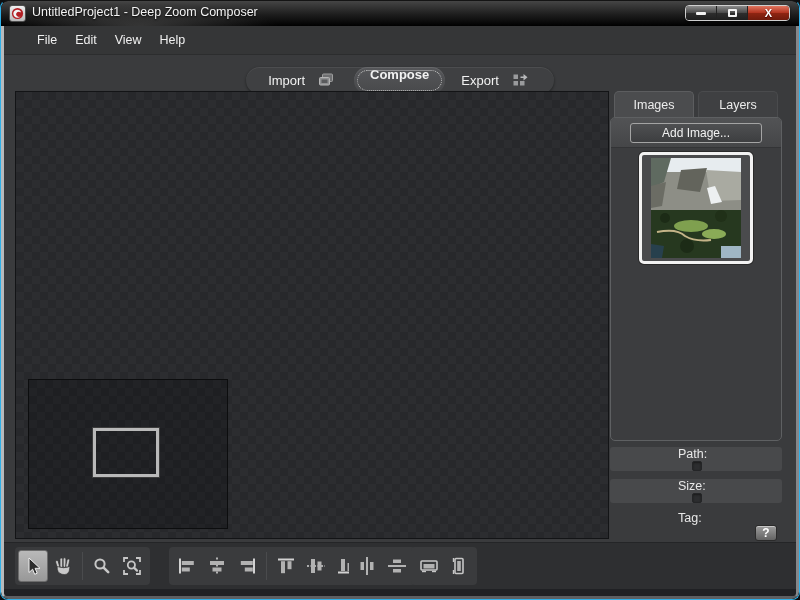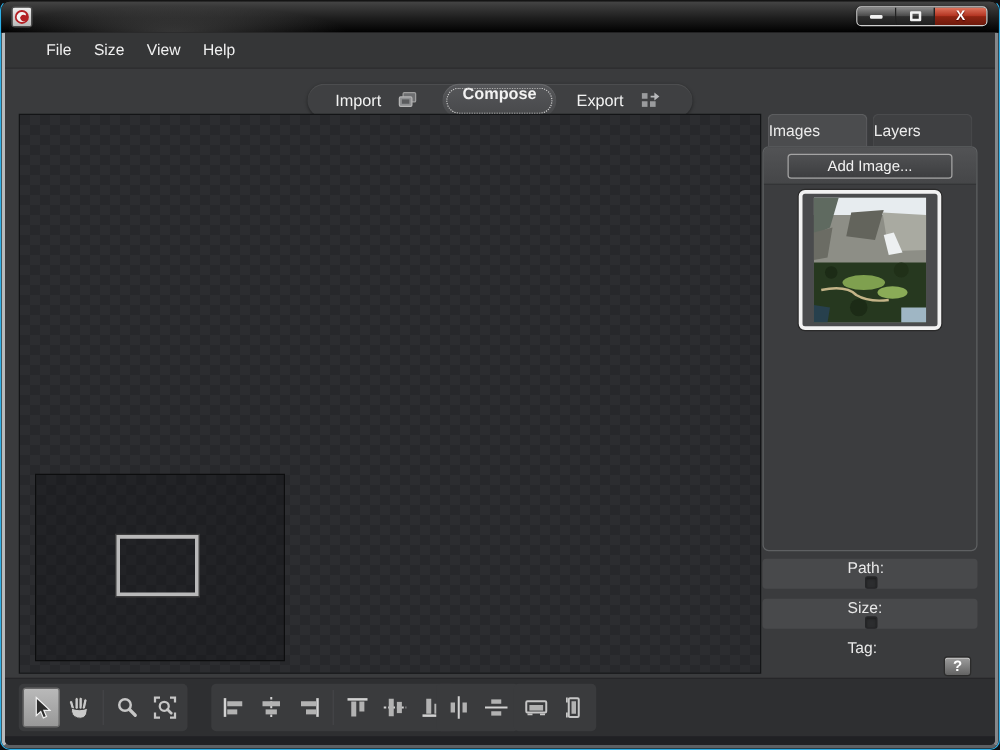--- a/index.html
+++ b/index.html
@@ -56,21 +56,21 @@
     border:1px solid #131416;
     background:repeating-conic-gradient(#2c2d30 0% 25%,#27282b 0% 50%) 0 0/16px 16px;}
   .minimap{position:absolute;left:12px;bottom:9px;width:200px;height:150px;
     border:1px solid #0c0d0e;
     background:repeating-conic-gradient(#222326 0% 25%,#1e1f22 0% 50%) 0 0/16px 16px;}
   .viewport-rect{position:absolute;left:64px;top:48px;width:66px;height:49px;
     border:3px solid #b9b9b9;outline:1px solid #3c3c3c;background:transparent;cursor:move;}
   
   .rightpanel{position:absolute;left:606px;top:65px;width:172px;height:450px;}
   .tabs{position:absolute;top:0;left:0;right:0;height:26px;display:flex;gap:4px;padding:0 4px;}
-  .tab{flex:1;display:flex;align-items:center;justify-content:flex-start;font-size:12.5px;
+  .tab{flex:1;display:flex;align-items:center;justify-content:center;font-size:12.5px;
     color:#ececec;border-radius:5px 5px 0 0;cursor:default;}
   .tab.active{background:#4b4c4e;border:1px solid #5c5d5f;border-bottom:none;font-weight:normal;}
   .tab.inactive{background:#3f4042;border:1px solid #4a4b4d;border-bottom:none;}
   .images-box{position:absolute;top:26px;left:0;right:0;height:324px;background:#3c3d3f;
     border:1px solid #5e6062;border-radius:5px;overflow:hidden;}
   .images-header{height:30px;background:linear-gradient(180deg,#525355,#454648);
     border-bottom:1px solid #333436;display:flex;align-items:center;justify-content:center;}
   .add-image-btn{font-size:12px;color:#f2f2f2;background:linear-gradient(180deg,#4f5052,#3d3e40);
     border:1px solid #a4a4a4;border-radius:3px;padding:2px 31px;cursor:default;}
   .thumb-frame{position:absolute;left:50%;top:34px;transform:translateX(-50%);
@@ -105,38 +105,39 @@
 <div class="window">
 
   <div class="titlebar">
     <div class="app-icon">
       <svg width="13" height="13" viewBox="0 0 13 13">
         <circle cx="6.5" cy="6.5" r="5.6" fill="#b32025"></circle>
         <path d="M9.8 4.2 A4.2 4 0 1 0 9.9 9 A2.6 2.5 0 1 1 9.5 5.4 Z" fill="#f3f3f3"></path>
         <circle cx="7" cy="6.8" r="1.5" fill="#b32025"></circle>
       </svg>
     </div>
+    <span class="title-text">UntitledProject1 - Deep Zoom Composer</span>
     <div class="winbtns">
       <div class="winbtn">
         <span class="glyph-min"></span>
       </div>
       <div class="winbtn">
         <span class="glyph-max"></span>
       </div>
       <div class="winbtn close">
         <span class="glyph-close">X</span>
       </div>
     </div>
   </div>
 
   <div class="body">
 
     <div class="menubar">
       <span class="menu-item">File</span>
-      <span class="menu-item">Size</span>
+      <span class="menu-item">Edit</span>
       <span class="menu-item">View</span>
       <span class="menu-item">Help</span>
     </div>
 
     <div class="modebar">
       <div class="modepill">
         <div class="modeseg">
           <span>Import</span>
           <span class="seg-icon">
             <svg width="18" height="16" viewBox="0 0 18 16">

